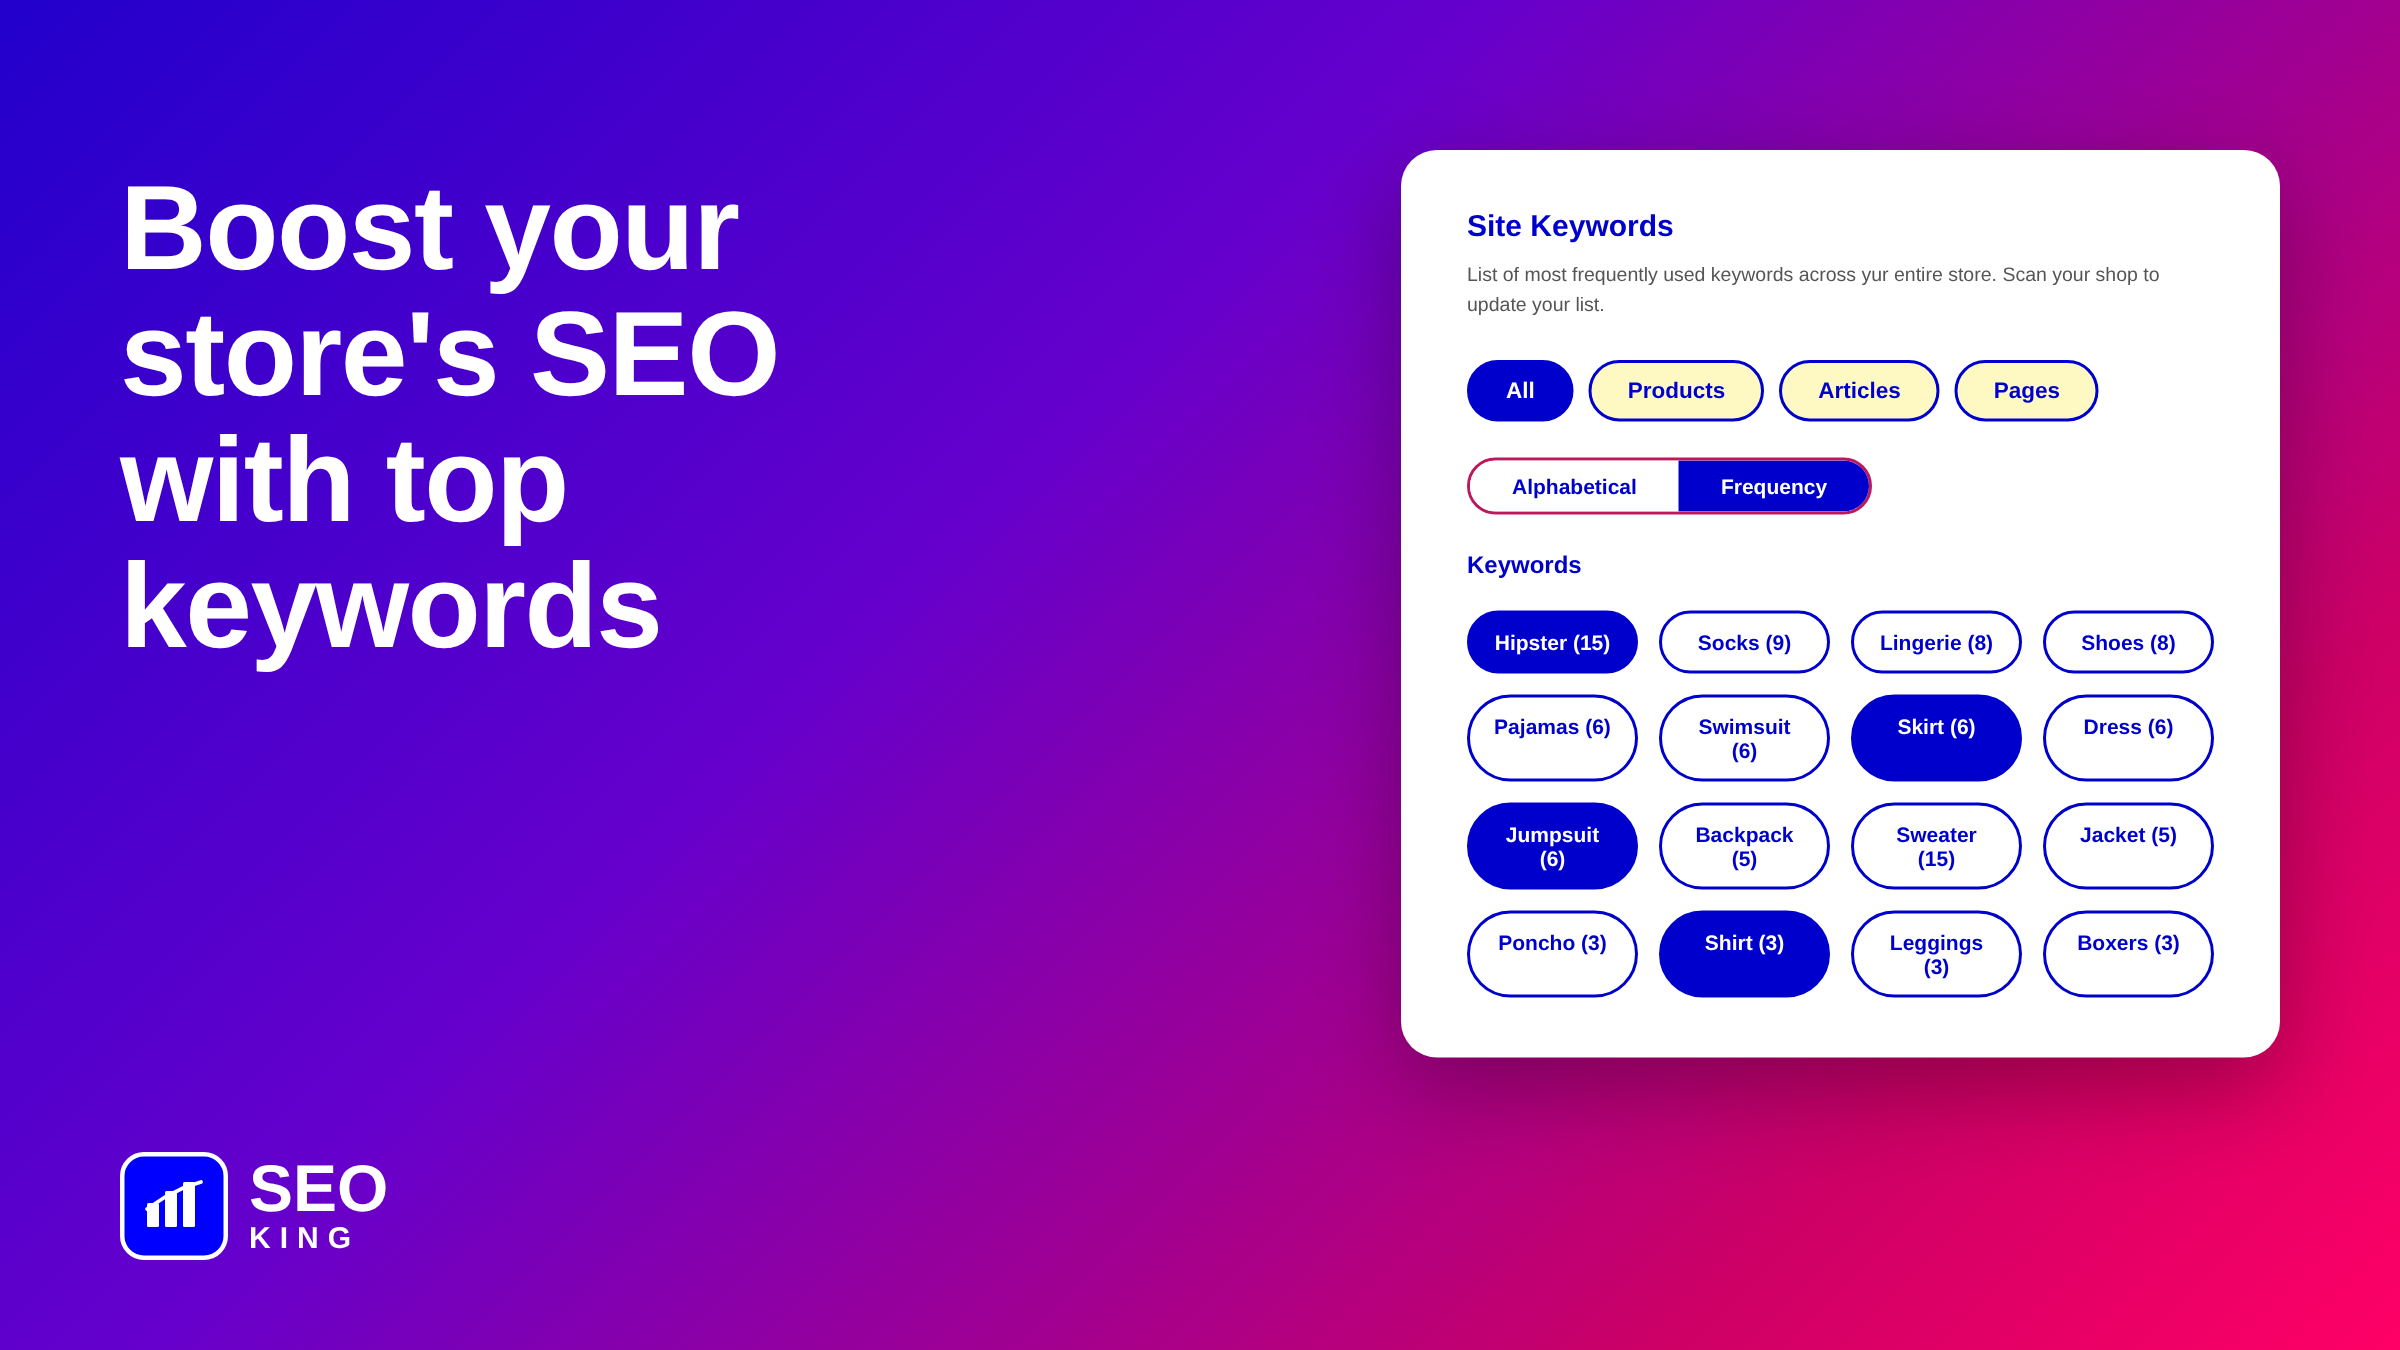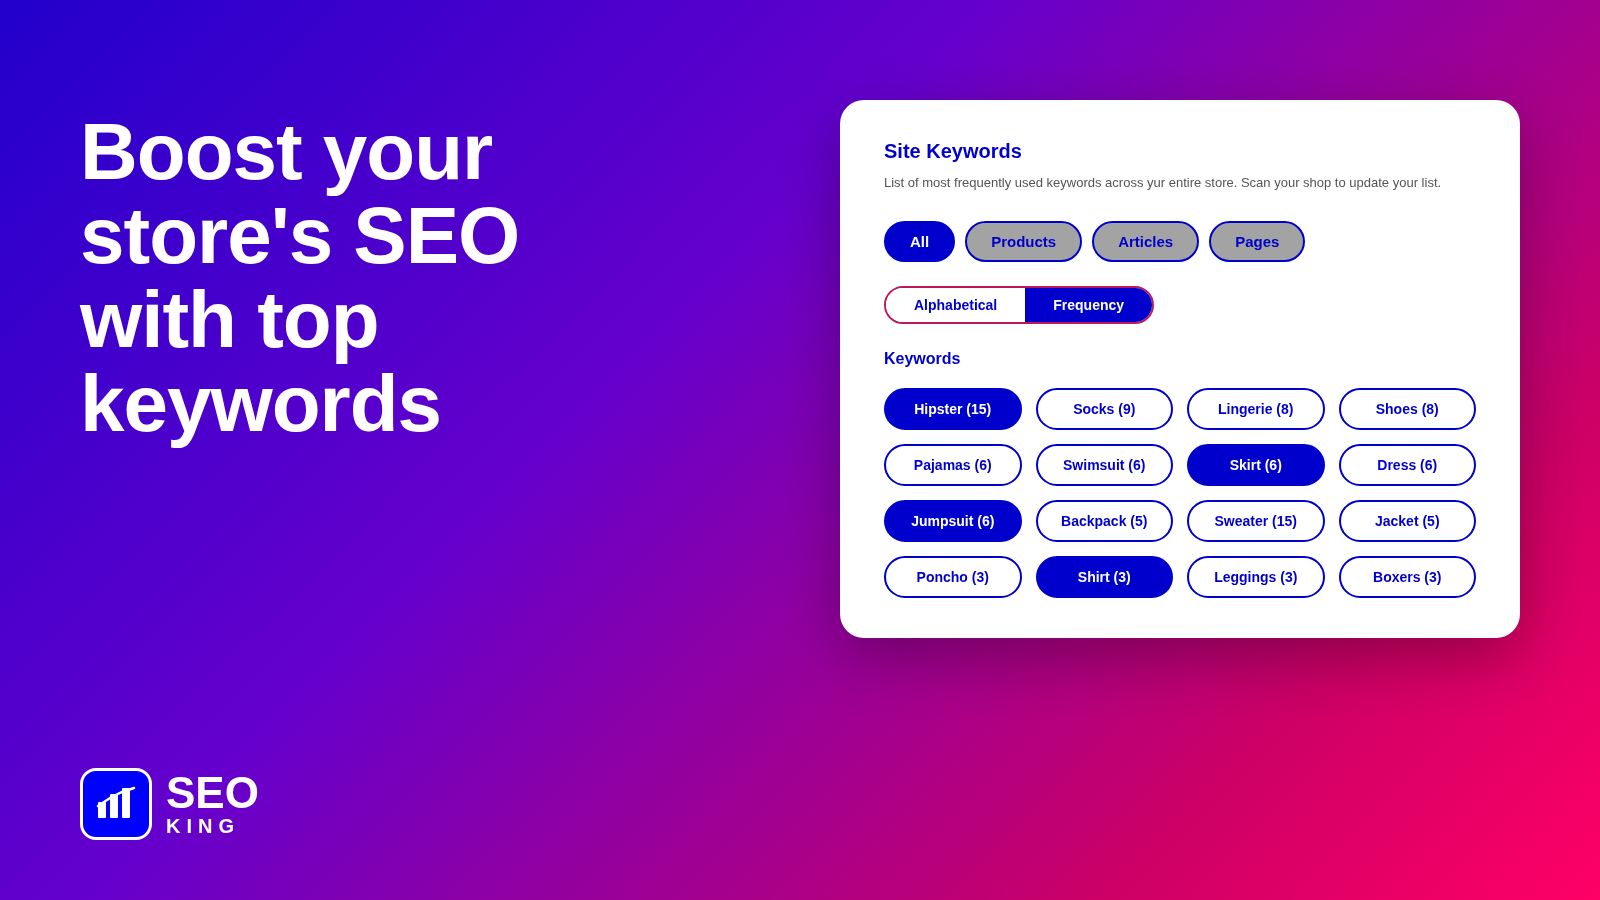--- a/index.html
+++ b/index.html
@@ -79,21 +79,21 @@
       font-weight: 600;
       color: white;
       letter-spacing: 6px;
     }
 
     
     .panel {
       position: absolute;
       right: 80px;
       top: 100px;
-      width: 680px;
+      width: 586px;
       background: white;
       border-radius: 24px;
       padding: 40px 44px;
       box-shadow: 0 20px 60px rgba(0,0,0,0.3);
     }
 
     .panel-title {
       font-size: 20px;
       font-weight: 800;
       color: #0000cc;
@@ -115,21 +115,21 @@
     }
 
     .filter-tab {
       padding: 10px 24px;
       border-radius: 50px;
       border: 2px solid #0000cc;
       font-size: 15px;
       font-weight: 600;
       cursor: pointer;
       color: #0000cc;
-      background: #a3a3a3;
+      background: #fef9c3;
     }
 
     .filter-tab.active {
       background: #0000cc;
       color: white;
     }
 
     
     .sort-tabs {
       display: flex;

